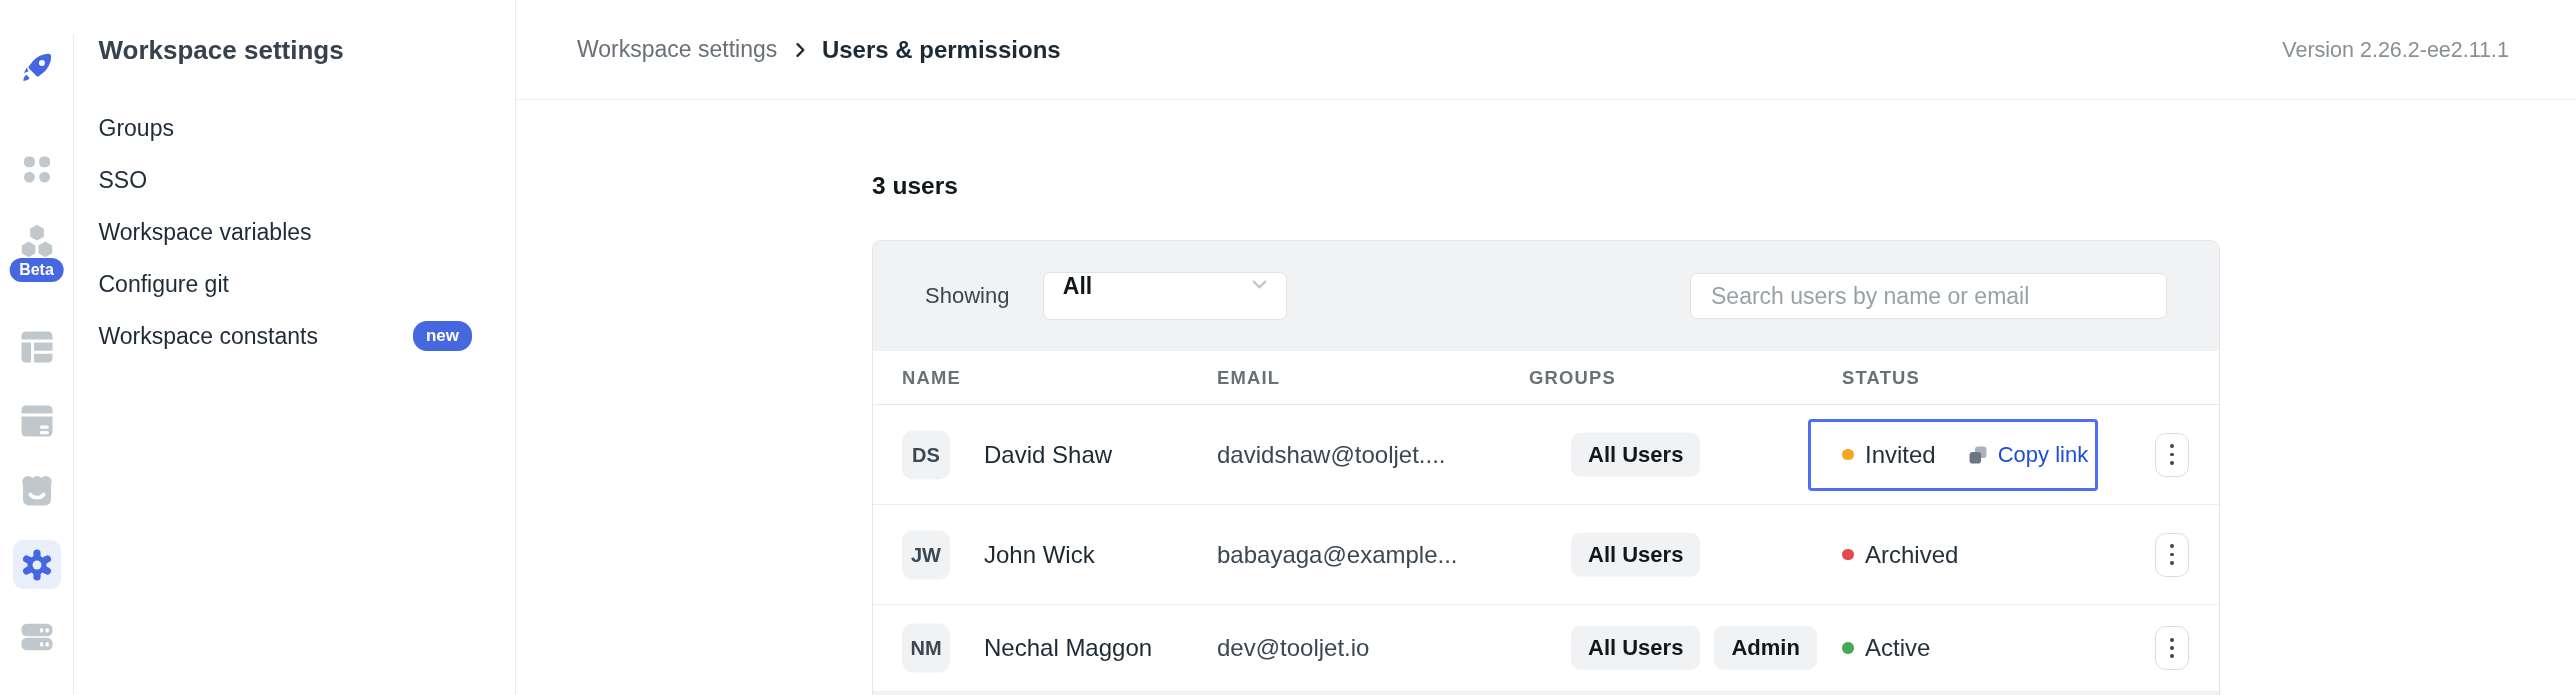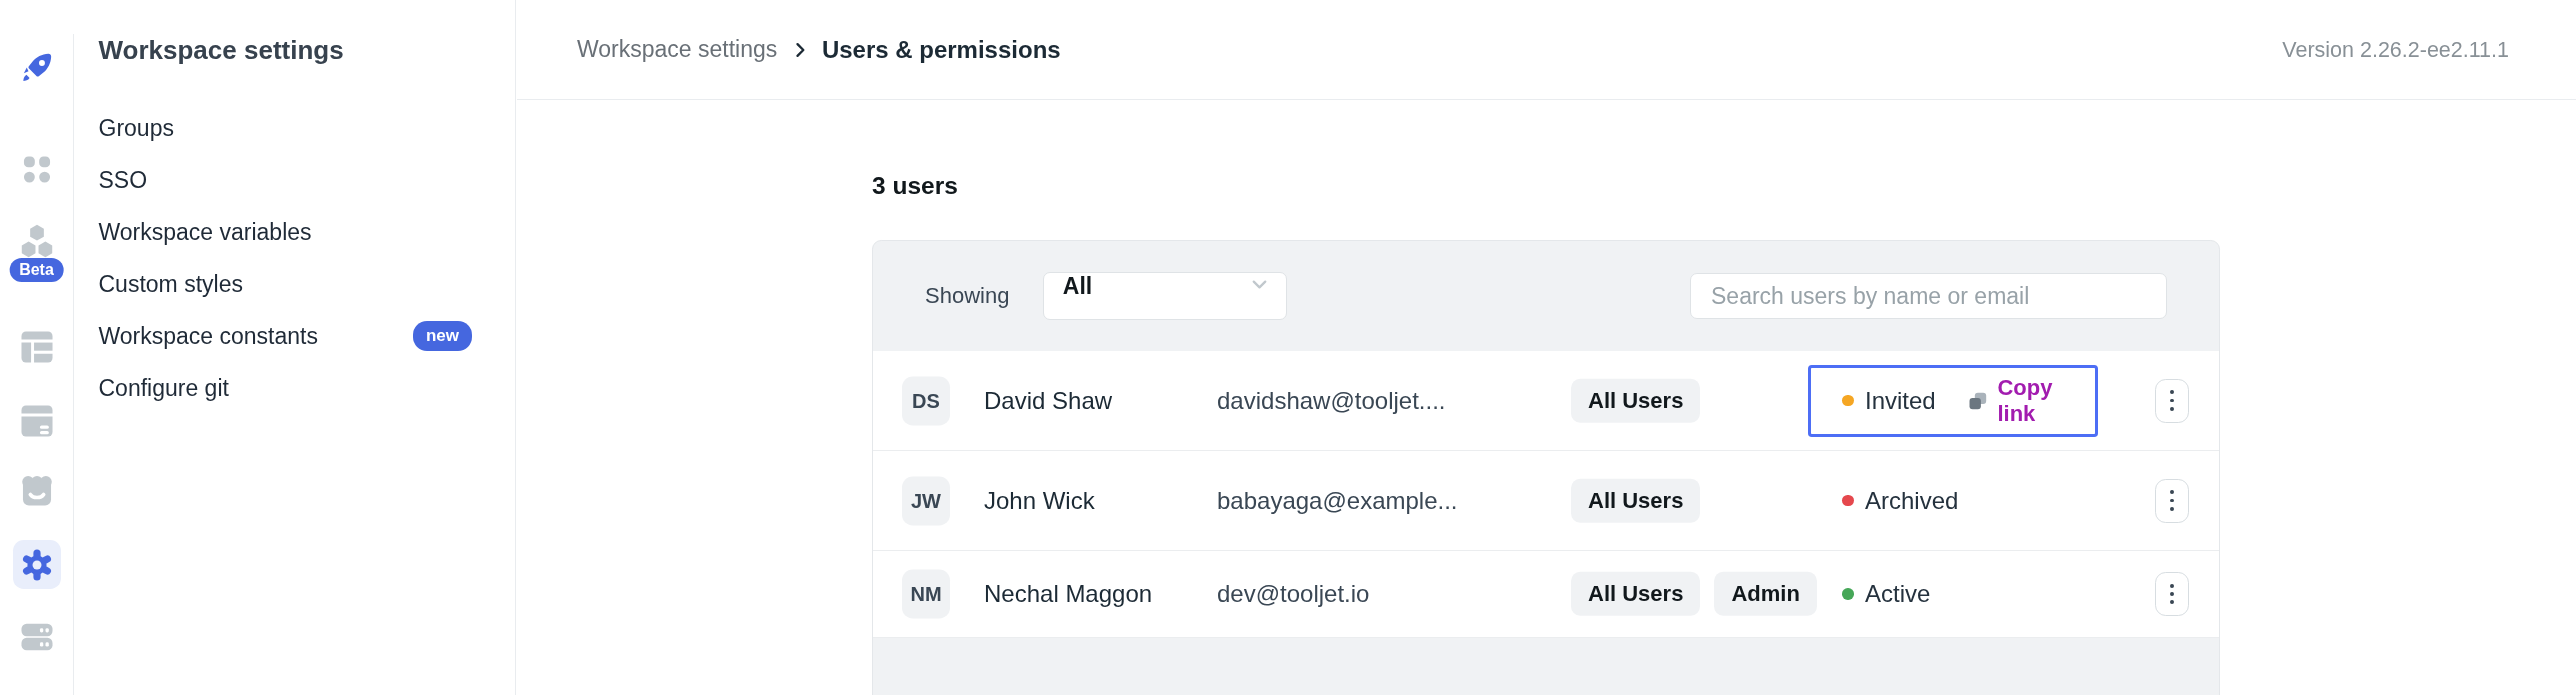--- a/index.html
+++ b/index.html
@@ -82,21 +82,21 @@
   .uemail { left:344px; font-size:24px; color:#3a4754; }
   .ugroups { left:666px; display:flex; gap:14px;padding-left:32px; }
   .gbadge { background:#f0f2f4; border-radius:9.2px; padding:9.2px 17px;
             font-size:22px; font-weight:700; color:#11181c; }
   .ustatus { left:969px; display:flex; align-items:center; gap:11.5px; }
   .status-dot { width:11.5px; height:11.5px; border-radius:50%; flex:none; }
   .status-text { font-size:24px; font-weight:500; color:#25323e; }
   .invite-box { left:935px; width:290px; height:72px; border:3.1px solid #4d6ef5; border-radius:3.8px;
                 display:flex; align-items:center; padding-left:31px; background:#fff; }
   .copy-link { display:flex; align-items:center; gap:10px; margin-left:32px; cursor:pointer; }
-  .copy-label { font-size:22px; font-weight:700; color:#a21caf; }
+  .copy-label { font-size:22px; font-weight:400; color:#1d4ed8; }
   .kebab { left:1282px; width:34px; height:44px; background:#fff; border:1.5px solid #d7dde1;
            border-radius:10.7px; display:flex; flex-direction:column; align-items:center;
            justify-content:center; gap:4.6px; cursor:pointer; }
   .kdot { width:3.8px; height:3.8px; border-radius:50%; background:#3a4754; }
 </style>
 </head>
 <body>
 
 <nav class="rail">
   <div class="ric logo">
@@ -201,28 +201,25 @@
     <div class="menu-item">
       <span>Groups</span>
     </div>
     <div class="menu-item">
       <span>SSO</span>
     </div>
     <div class="menu-item">
       <span>Workspace variables</span>
     </div>
     <div class="menu-item">
-      <span>Custom styles</span>
+      <span>Configure git</span>
     </div>
     <div class="menu-item">
       <span>Workspace constants</span>
       <span class="new-badge">new</span>
-    </div>
-    <div class="menu-item">
-      <span>Configure git</span>
     </div>
   </div>
 </aside>
 
 <section class="content">
 
   <header class="content-header">
     <span class="crumb-parent">Workspace settings</span>
     <span class="crumb-sep">
       <svg width="20" height="20" viewBox="0 0 24 24">
@@ -246,20 +243,26 @@
           <span class="select-chevron">
             <svg width="23" height="23" viewBox="0 0 24 24">
                 <path d="M6 9l6 6 6-6" fill="none" stroke="#c1c8cd" stroke-width="2.4" stroke-linecap="round" stroke-linejoin="round"></path>
               </svg>
           </span>
         </div>
         <input class="search-input" type="text" placeholder="Search users by name or email" style="">
       </div>
 
       <div class="table">
+        <div class="thead">
+          <span class="th th-name">NAME</span>
+          <span class="th th-email">EMAIL</span>
+          <span class="th th-groups">GROUPS</span>
+          <span class="th th-status">STATUS</span>
+        </div>
 
         <div class="trow">
           <div class="vc avatar">DS</div>
           <span class="vc uname">David Shaw</span>
           <span class="vc uemail">davidshaw@tooljet....</span>
           <div class="vc ugroups">
             <span class="gbadge">All Users</span>
           </div>
           <div class="vc invite-box">
             <span class="ustatus" style="position:static; transform:none;">

